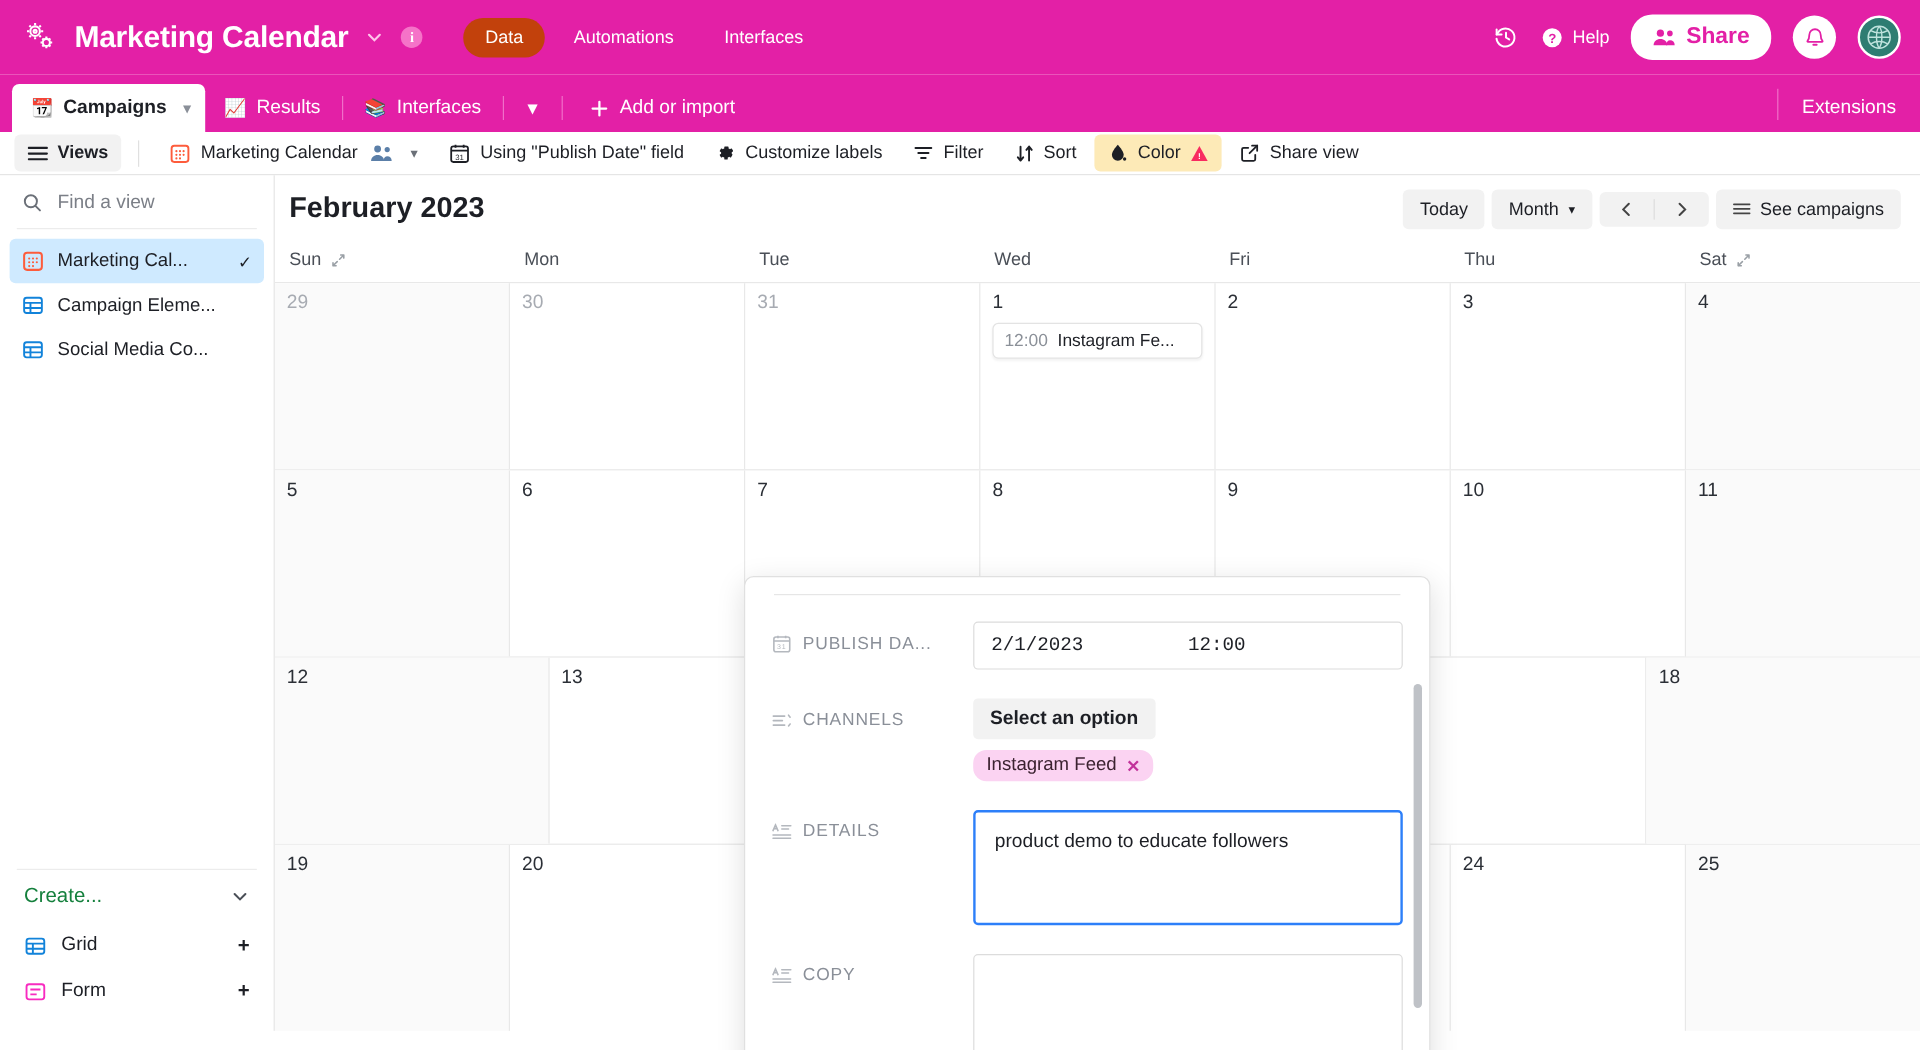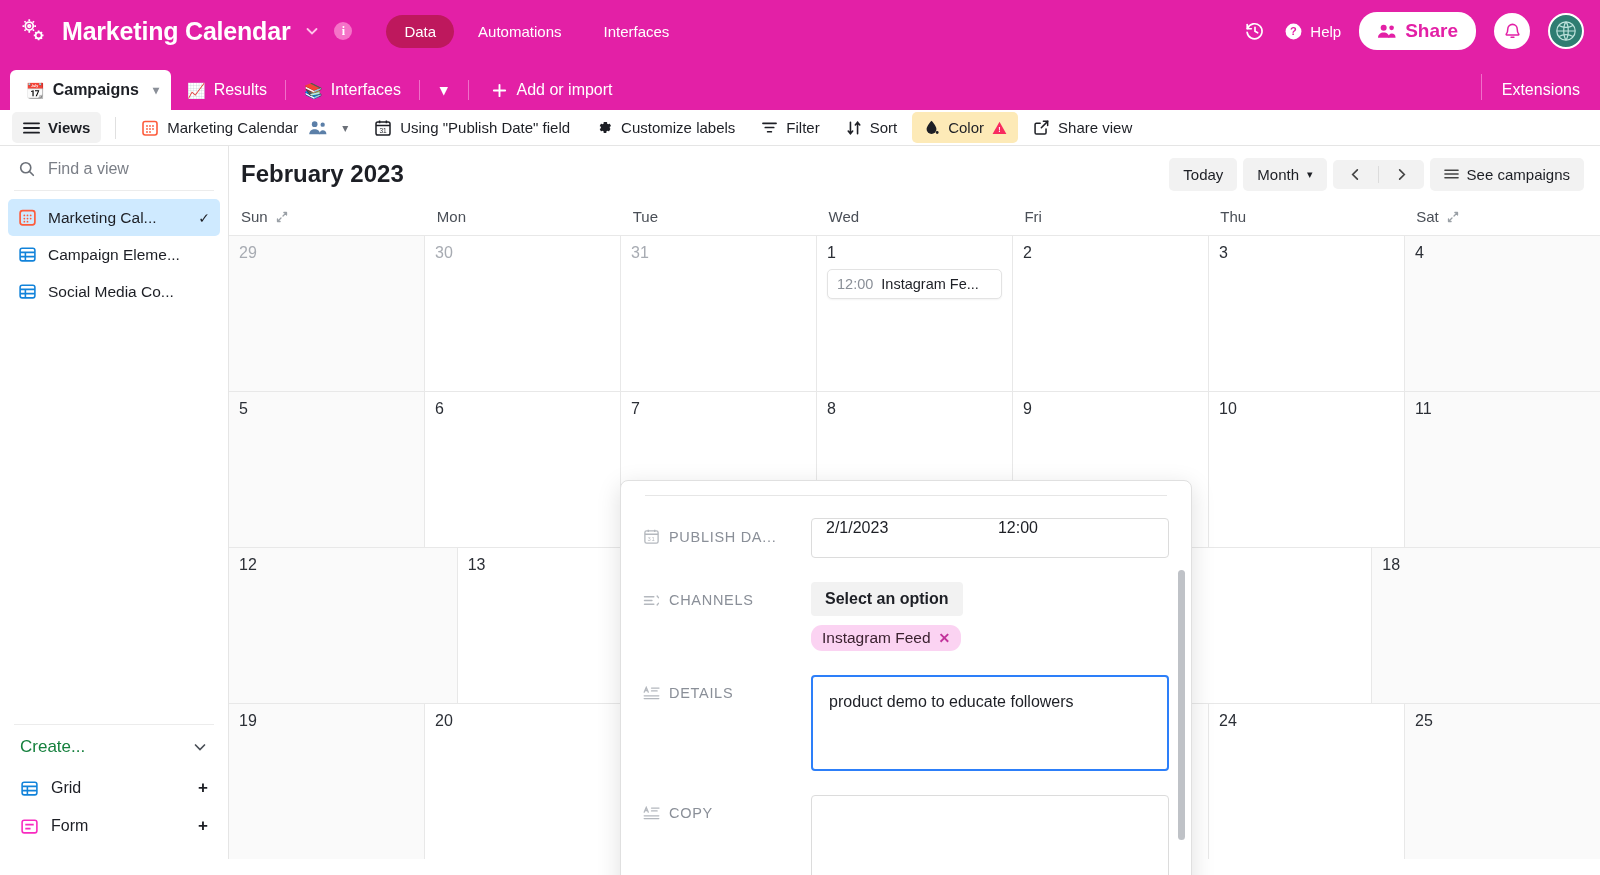--- a/index.html
+++ b/index.html
@@ -35,21 +35,21 @@
     margin-left: 14px; width: 18px; height: 18px; border-radius: 50%;
     background: #f573c8; color: #ffffff; font-size: 12px; font-weight: bold;
     display: flex; align-items: center; justify-content: center;
     font-family: "Liberation Serif", serif;
   }
   .nav-pills { display: flex; align-items: center; margin-left: 34px; gap: 6px; }
   .nav-pill {
     color: #ffffff; font-size: 15px; padding: 8px 18px; border-radius: 18px;
     white-space: nowrap;
   }
-  .nav-pill.active { background: #be185d; text-align: center; }
+  .nav-pill.active { background: #c2410c; text-align: center; }
   .topbar-right {
     margin-left: auto; display: flex; align-items: center; gap: 18px;
   }
   .hdr-icon-btn {
     color: #ffffff; display: flex; align-items: center; gap: 7px;
     font-size: 15px; white-space: nowrap;
   }
   .share-btn {
     background: #ffffff; color: #e320a6; border-radius: 18px;
     padding: 8px 18px; display: flex; align-items: center; gap: 8px;
@@ -208,21 +208,21 @@
   }
   .field-row { display: flex; align-items: flex-start; margin-bottom: 24px; }
   .field-label {
     width: 168px; flex: 0 0 168px; display: flex; align-items: center; gap: 9px;
     font-size: 14.5px; letter-spacing: .7px; color: #8a8f98; padding-top: 10px;
     text-transform: uppercase; overflow: hidden; white-space: nowrap;
   }
   .field-ctrl { flex: 1; min-width: 0; }
   .date-box {
     border: 1px solid #dcdcdc; border-radius: 4px; height: 40px;
-    display: flex; align-items: flex-start; background: #ffffff;
+    display: flex; align-items: center; background: #ffffff; font-family: Liberation Mono, monospace;
   }
   .date-val { padding: 0 14px; font-size: 16px; color: #1d1f25; }
   .time-val { margin-left: auto; padding: 0 130px 0 0; font-size: 16px; color: #1d1f25; }
   .select-option {
     display: inline-flex; background: #f2f2f2; border-radius: 4px;
     padding: 8px 14px; font-size: 16px; font-weight: bold; color: #1d1f25;
   }
   .tag-row { margin-top: 9px; }
   .tag {
     display: inline-flex; align-items: center; gap: 8px;

